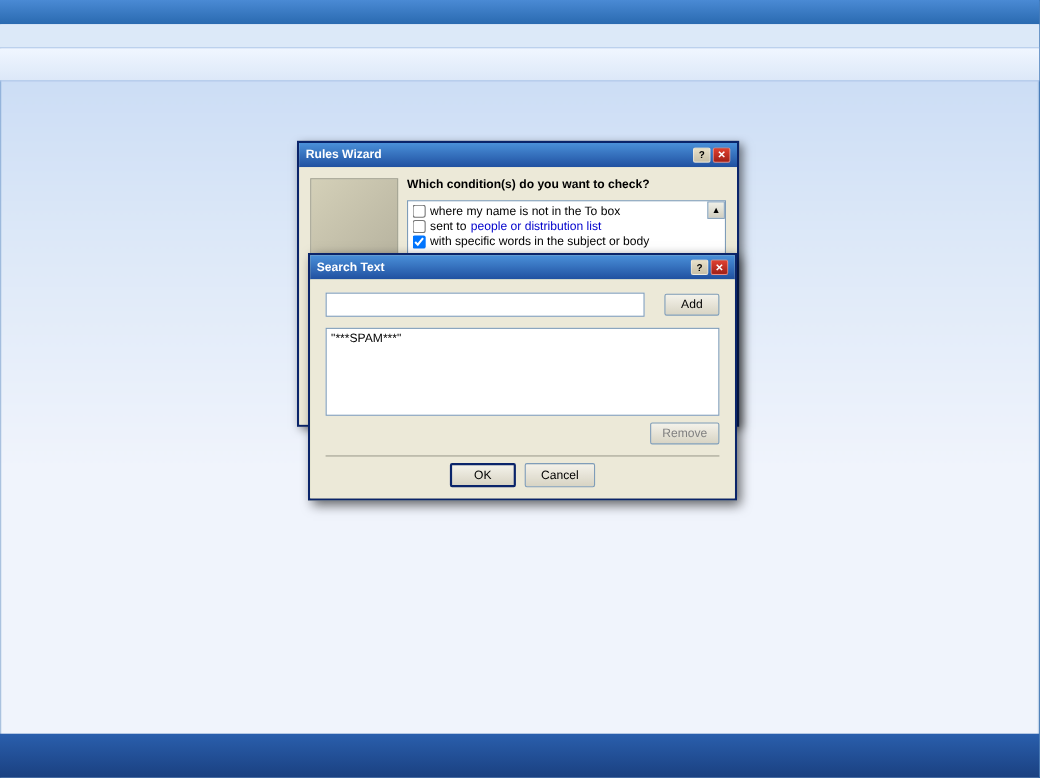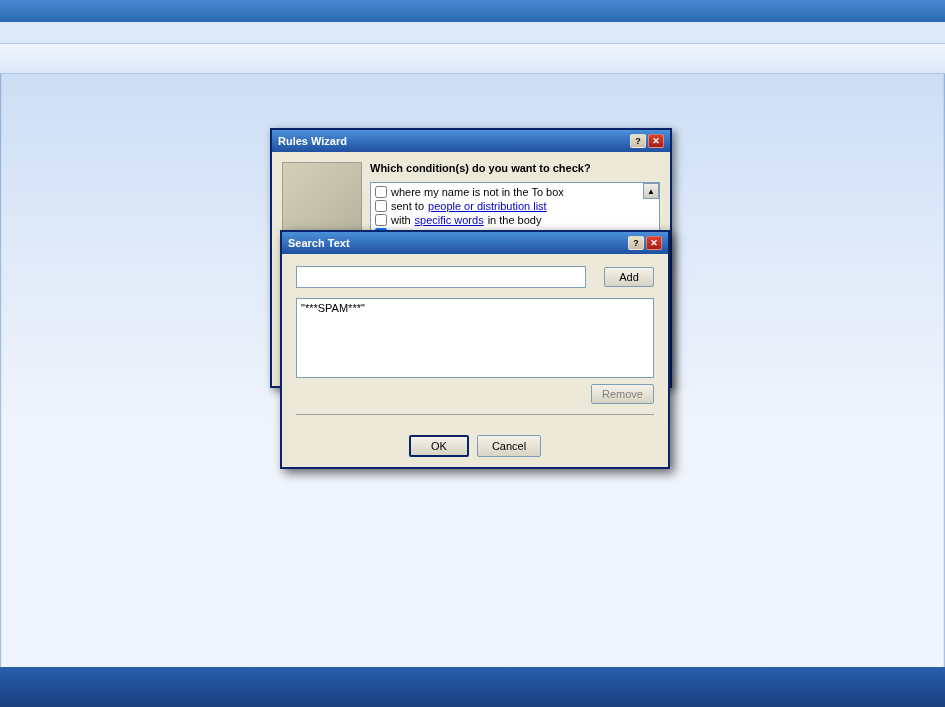--- a/index.html
+++ b/index.html
@@ -158,21 +158,20 @@
       font-size: 11px;
     }
 
     .condition-item input[type=checkbox] {
       width: 12px;
       height: 12px;
     }
 
     .condition-link {
       color: #0000cc;
-      text-decoration: underline;
       cursor: pointer;
     }
 
     .wizard-nav-bar {
       display: flex;
       align-items: center;
       justify-content: space-between;
       margin-top: 8px;
       padding-top: 6px;
       border-top: 1px solid #a0a090;
@@ -290,21 +289,21 @@
       font-size: 11px;
       cursor: pointer;
       color: #808080;
       min-width: 60px;
     }
 
     .search-dialog-btns {
       display: flex;
       justify-content: center;
       gap: 8px;
-      padding-top: 20px;
+      padding-top: 6px;
       border-top: 1px solid #a0a090;
     }
 
     .ok-btn {
       padding: 3px 20px;
       background: linear-gradient(180deg, #f4f2ea 0%, #d8d4c4 100%);
       border: 2px solid #0a246a;
       border-radius: 2px;
       font-size: 11px;
       cursor: pointer;
@@ -392,26 +391,20 @@
           <div class="condition-item">
             <input type="checkbox" style="">
             <span>where my name is not in the To box</span>
           </div>
           <div class="condition-item">
             <input type="checkbox" style="">
             <span>sent to </span>
             <span class="condition-link">people or distribution list</span>
           </div>
           <div class="condition-item">
-            <input type="checkbox" style="">
-            <span>with </span>
-            <span class="condition-link">specific words</span>
-            <span> in the body</span>
-          </div>
-          <div class="condition-item">
             <input type="checkbox" checked="" style="">
             <span>with specific words in the subject or body</span>
           </div>
         </div>
       </div>
     </div>
 
     <div style="display:flex; gap:8px; margin-bottom: 4px;">
       <div class="wizard-image-bottom"></div>
       <div style="flex:1;"></div>

